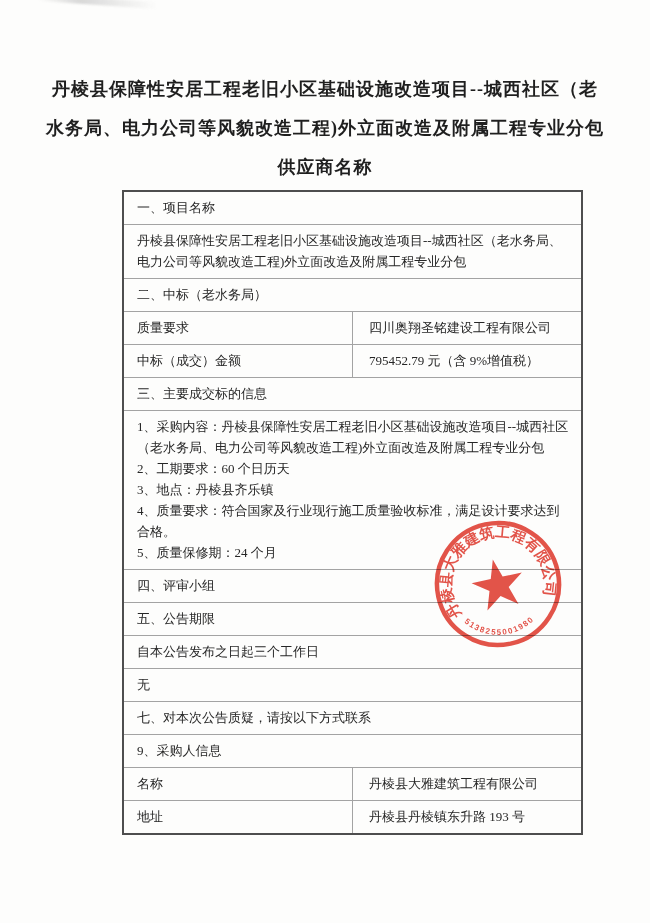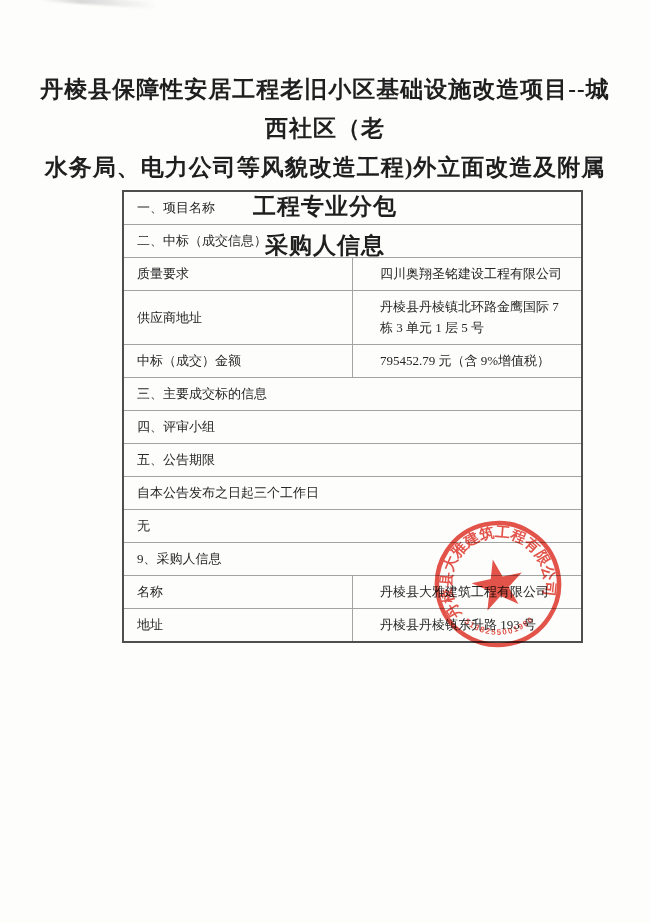--- a/index.html
+++ b/index.html
@@ -15,21 +15,21 @@
   }
   .scan-artifact{
     position:absolute;left:38px;top:-2px;width:120px;height:7px;
     background:linear-gradient(90deg, rgba(120,120,120,0) 0%, rgba(120,120,120,.28) 35%, rgba(120,120,120,.12) 70%, rgba(120,120,120,0) 100%);
     transform:rotate(4deg);
     filter:blur(1px);
   }
   .title{
     position:absolute;top:70px;left:40px;width:570px;
     text-align:center;
-    font-size:23px;font-weight:bold;letter-spacing:1px;
+    font-size:18px;font-weight:bold;letter-spacing:1px;
     line-height:39px;color:#1f1f1f;
   }
   .doc-table{
     position:absolute;top:190px;left:122px;width:461px;
     border-collapse:collapse;table-layout:fixed;
     font-size:13px;
     border:2px solid #4e4e4e;
   }
   .doc-table td{
     border:1px solid #a3a3a3;
@@ -37,82 +37,93 @@
     line-height:21px;
     vertical-align:middle;
     word-break:break-all;
   }
   .doc-table td.label{
     width:113px;
     padding-right:2px;
     white-space:nowrap;
     overflow:hidden;
   }
-  .doc-table td.value{padding-left:27px;}
+  .doc-table td.value{padding-left:16px;}
   .items div{margin:0;}
   .seal{
     position:absolute;left:423px;top:509px;width:150px;height:150px;
     mix-blend-mode:multiply;opacity:.87;
     pointer-events:none;
   }
 </style>
 </head>
 <body>
 
 <div class="page">
 
   <div class="scan-artifact"></div>
 
   <div class="title">
     <div>丹棱县保障性安居工程老旧小区基础设施改造项目--城西社区（老</div>
     <div>水务局、电力公司等风貌改造工程)外立面改造及附属工程专业分包</div>
-    <div>采购人信息</div>
+    <div>供应商名称</div>
   </div>
 
   <table class="doc-table">
     <tbody>
       <tr>
           <td colspan="2">一、项目名称</td>
         </tr>
+      <tr>
+          <td colspan="2">丹棱县保障性安居工程老旧小区基础设施改造项目--城西社区（老水务局、电力公司等风貌改造工程)外立面改造及附属工程专业分包</td>
+        </tr>
 
       <tr>
-          <td colspan="2">二、中标（成交信息）</td>
+          <td colspan="2">二、中标（老水务局）</td>
         </tr>
       <tr>
         <td class="label">质量要求</td>
         <td class="value">四川奥翔圣铭建设工程有限公司</td>
-      </tr>
-      <tr>
-        <td class="label">供应商地址</td>
-        <td class="value">丹棱县丹棱镇北环路金鹰国际 7 栋 3 单元 1 层 5 号</td>
       </tr>
       <tr>
         <td class="label">中标（成交）金额</td>
         <td class="value">795452.79 元（含 9%增值税）</td>
       </tr>
 
       <tr>
           <td colspan="2">三、主要成交标的信息</td>
         </tr>
+      <tr>
+        <td colspan="2" class="items">
+          <div>1、采购内容：丹棱县保障性安居工程老旧小区基础设施改造项目--城西社区（老水务局、电力公司等风貌改造工程)外立面改造及附属工程专业分包</div>
+          <div>2、工期要求：60 个日历天</div>
+          <div>3、地点：丹棱县齐乐镇</div>
+          <div>4、质量要求：符合国家及行业现行施工质量验收标准，满足设计要求达到合格。</div>
+          <div>5、质量保修期：24 个月</div>
+        </td>
+      </tr>
 
       <tr>
           <td colspan="2">四、评审小组</td>
         </tr>
 
       <tr>
           <td colspan="2">五、公告期限</td>
         </tr>
       <tr>
           <td colspan="2">自本公告发布之日起三个工作日</td>
         </tr>
 
       <tr>
           <td colspan="2">无</td>
         </tr>
 
+      <tr>
+          <td colspan="2">七、对本次公告质疑，请按以下方式联系</td>
+        </tr>
       <tr>
           <td colspan="2">9、采购人信息</td>
         </tr>
       <tr>
         <td class="label">名称</td>
         <td class="value">丹棱县大雅建筑工程有限公司</td>
       </tr>
       <tr>
         <td class="label">地址</td>
         <td class="value">丹棱县丹棱镇东升路 193 号</td>

